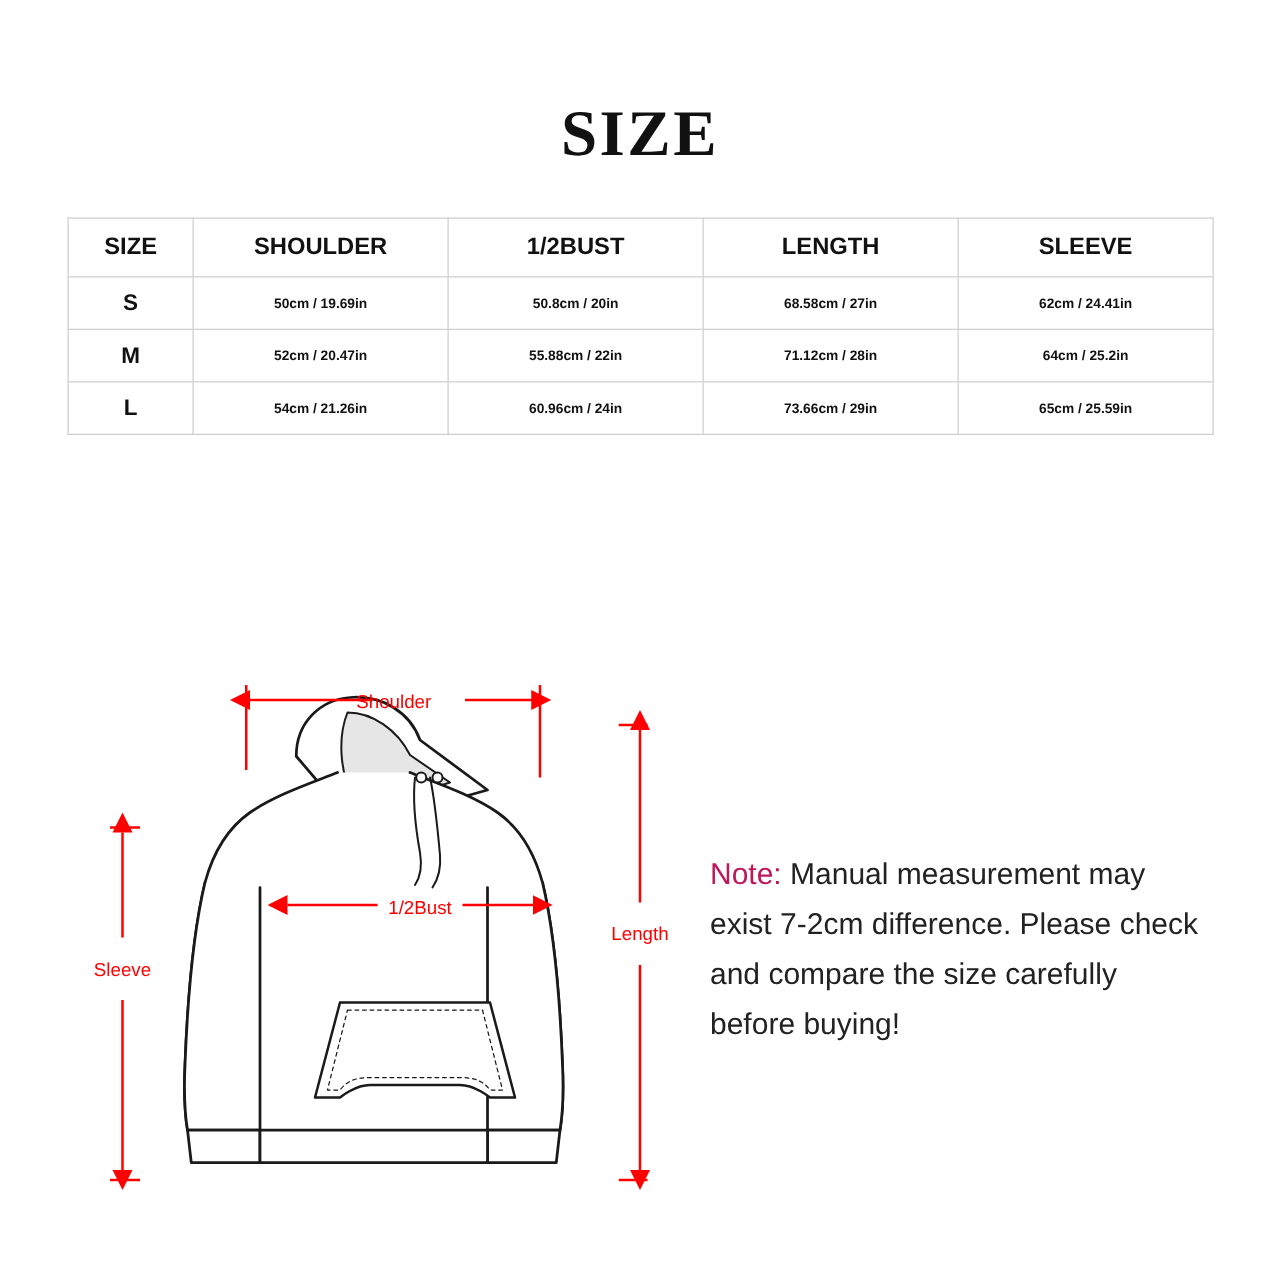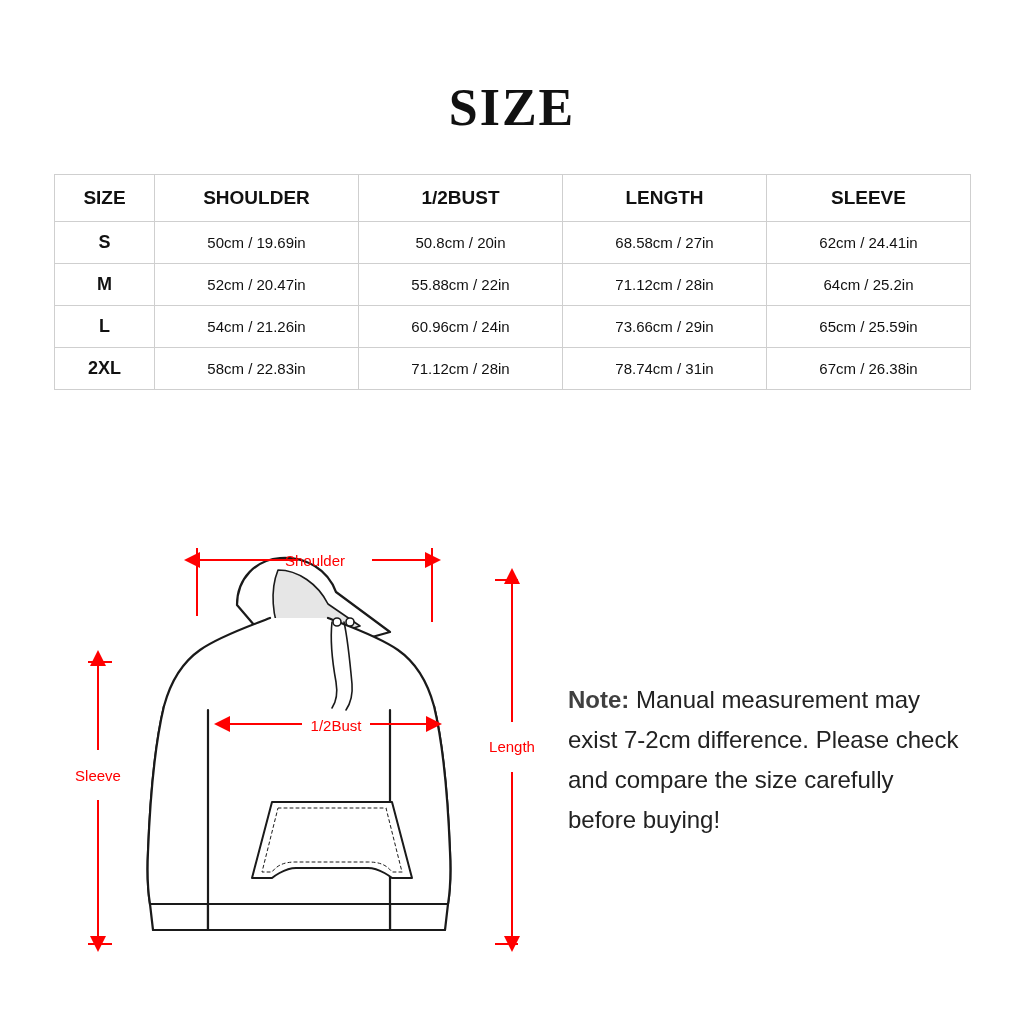--- a/index.html
+++ b/index.html
@@ -35,24 +35,25 @@
     position: absolute;
     top: 174px;
     left: 54px;
     width: 916px;
     border-collapse: collapse;
     table-layout: fixed;
   }
   .size-table td, .size-table th {
     border: 1px solid #cfcfcf;
     text-align: center;
-    font-size: 15px;
+    font-size: 11px;
     color: #111111;
     height: 41px;
     padding: 0;
+    font-weight: bold;
   }
   .size-table thead th {
     font-size: 19px;
     font-weight: 700;
     height: 46px;
   }
   .size-table tbody td.size-col {
     font-weight: 700;
     font-size: 18px;
   }
@@ -75,22 +76,22 @@
   .note {
     position: absolute;
     left: 568px;
     top: 680px;
     width: 400px;
     font-size: 24px;
     line-height: 40px;
     color: #222222;
   }
   .note .note-label {
-    font-weight: 700;
-    color: #404040;
+    font-weight: 400;
+    color: #be185d;
   }
 </style>
 </head>
 <body>
 
 <div class="title">SIZE</div>
 
 <table class="size-table">
   <colgroup>
     <col class="col-size">
@@ -122,27 +123,20 @@
       <td>55.88cm / 22in</td>
       <td>71.12cm / 28in</td>
       <td>64cm / 25.2in</td>
     </tr>
     <tr>
       <td class="size-col">L</td>
       <td>54cm / 21.26in</td>
       <td>60.96cm / 24in</td>
       <td>73.66cm / 29in</td>
       <td>65cm / 25.59in</td>
-    </tr>
-    <tr>
-      <td class="size-col">2XL</td>
-      <td>58cm / 22.83in</td>
-      <td>71.12cm / 28in</td>
-      <td>78.74cm / 31in</td>
-      <td>67cm / 26.38in</td>
     </tr>
   </tbody>
 </table>
 
 <div class="diagram">
   <svg width="520" height="480" viewBox="0 0 520 480" xmlns="http://www.w3.org/2000/svg">
     <defs>
       <marker id="arrL" markerWidth="10" markerHeight="10" refX="8" refY="4" orient="auto">
         <path d="M8,0 L0,4 L8,8 z" fill="#ff0000"></path>
       </marker>

